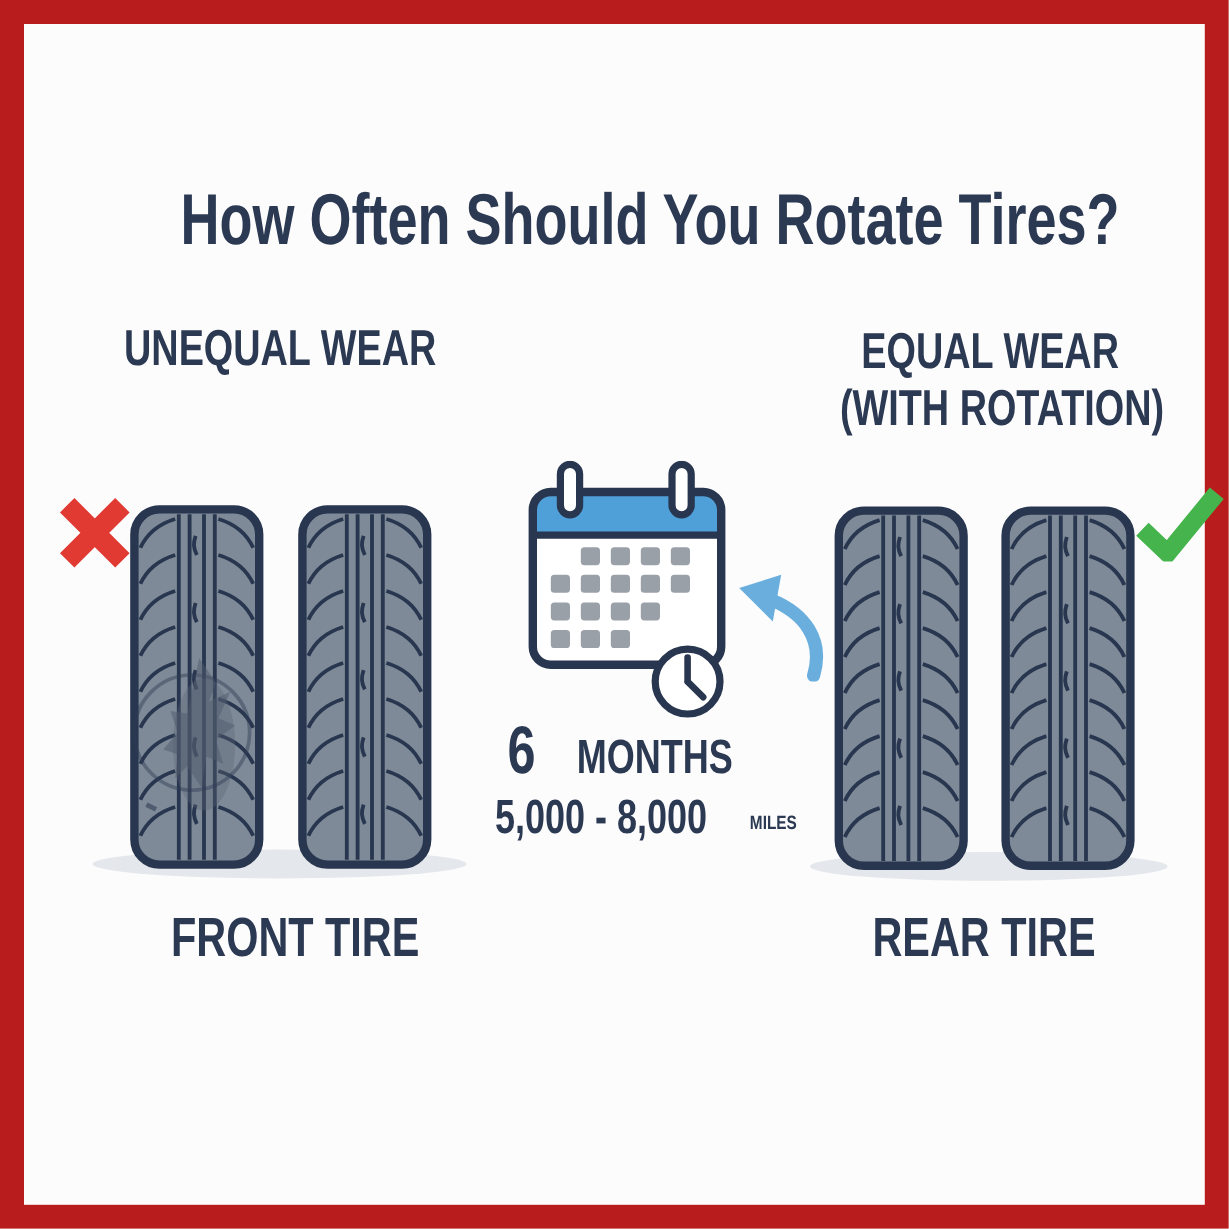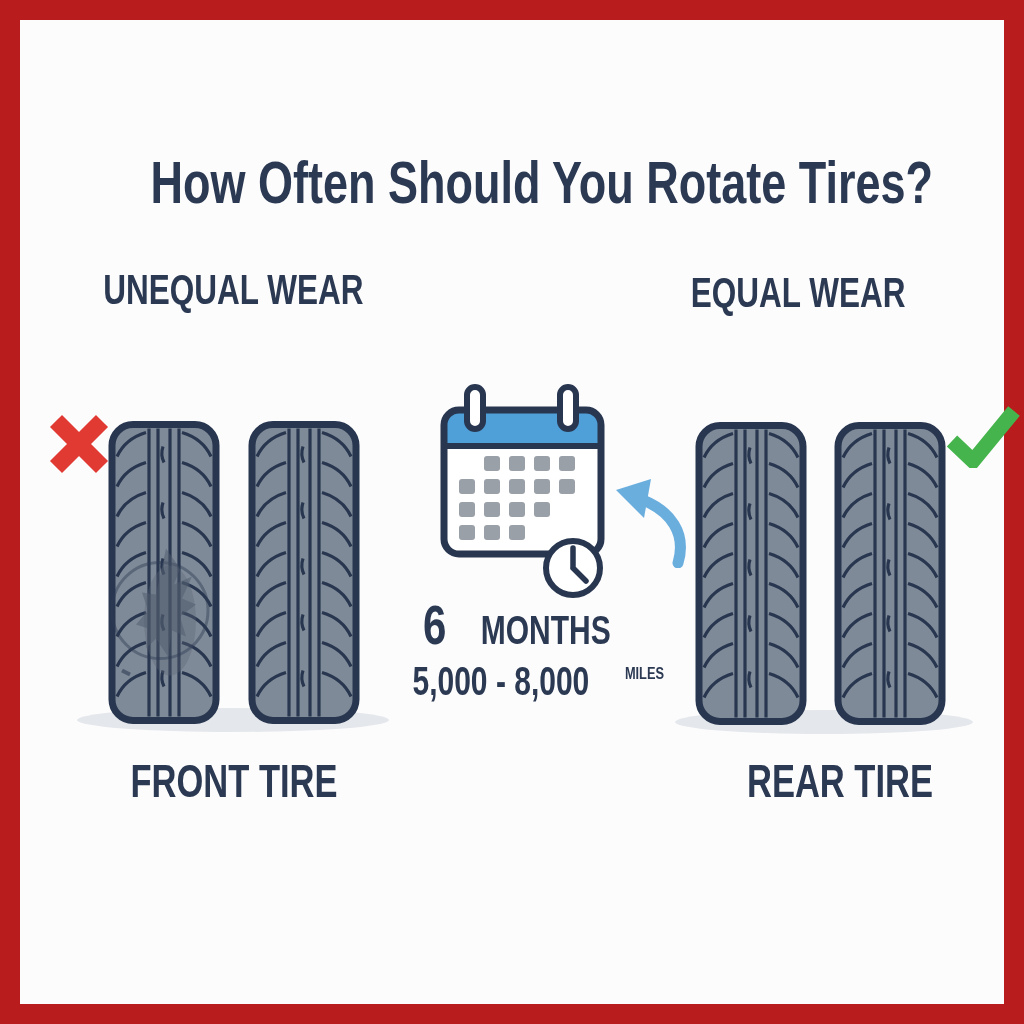--- a/index.html
+++ b/index.html
@@ -9,44 +9,44 @@
     font-family:Liberation Sans, sans-serif;
     color:#2b3952;
   }
   .canvas {
     position:absolute; left:20px; top:20px; width:984px; height:984px;
     background:#fcfcfd;
   }
   .abs { position:absolute; }
   .cond { display:inline-block; transform:scaleX(0.75); transform-origin:50% 50%; white-space:nowrap; }
   .title-row { left:0; top:132px; width:1024px; text-align:center; font-size:60px; font-weight:700; line-height:62px; }
-  .heading { text-align:left; font-weight:700; font-size:42px; line-height:47px; width:340px; }
+  .heading { text-align:center; font-weight:700; font-size:42px; line-height:47px; width:340px; }
   .heading-left { left:40px; top:246px; }
   .heading-right { left:635px; top:249px; }
   .caption { text-align:center; font-weight:700; font-size:46px; width:340px; }
-  .caption-left { left:44px; top:734px; }
-  .caption-right { left:650px; top:734px; }
+  .caption-left { left:56px; top:734px; }
+  .caption-right { left:630px; top:734px; }
   .shadow { background:#e4e7eb; border-radius:50%; }
   .shadow-left { left:57px; top:688px; width:312px; height:24px; }
   .shadow-right { left:655px; top:690px; width:298px; height:24px; }
   .tire { width:112px; height:305px; }
   .tire-1 { left:88px;  top:400px; }
   .tire-2 { left:228px; top:400px; }
   .tire-3 { left:675px; top:401px; }
   .tire-4 { left:814px; top:401px; }
   .interval-row {
     left:391px; top:572px; width:230px;
     display:flex; justify-content:center; align-items:baseline; gap:9px;
     font-weight:700;
   }
   .interval-value { font-size:56px; }
   .interval-unit  { font-size:40px; }
   .mileage-row {
     left:371px; top:640px; width:270px;
-    display:flex; justify-content:center; align-items:flex-start; gap:2px;
+    display:flex; justify-content:center; align-items:center; gap:2px;
     font-weight:700;
   }
   .mileage-range { font-size:40px; line-height:42px; }
   .mileage-unit  { font-size:16px; line-height:16px; transform:translateY(6px) scaleX(0.8); display:inline-block; }
   .defs-holder { position:absolute; width:0; height:0; overflow:hidden; }
 </style>
 </head>
 <body>
 
 <div class="stage">
@@ -97,20 +97,21 @@
 
     <div class="abs title-row">
       <span class="cond">How Often Should You Rotate Tires?</span>
     </div>
 
     <div class="abs heading heading-left">
       <div><span class="cond">UNEQUAL WEAR</span></div>
     </div>
     <div class="abs heading heading-right">
       <div><span class="cond">EQUAL WEAR</span></div>
+      <div><span class="cond">(WITH ROTATION)</span></div>
     </div>
 
     <div class="abs shadow shadow-left"></div>
     <div class="abs shadow shadow-right"></div>
 
     <svg class="abs tire tire-1" viewBox="0 0 112 304">
       <use href="#tire-shape"></use>
         <use href="#tire-wear"></use>
     </svg>
     <svg class="abs tire tire-2" viewBox="0 0 112 304">

